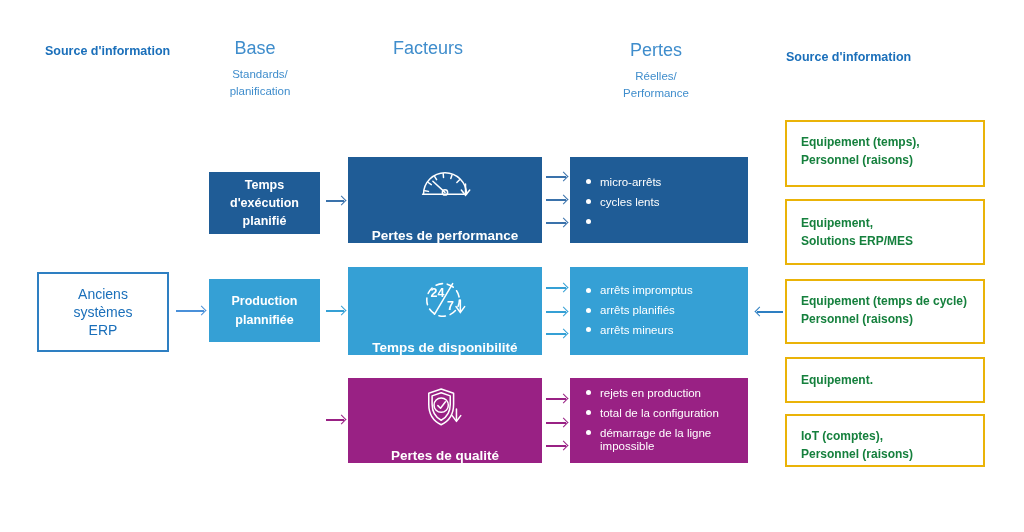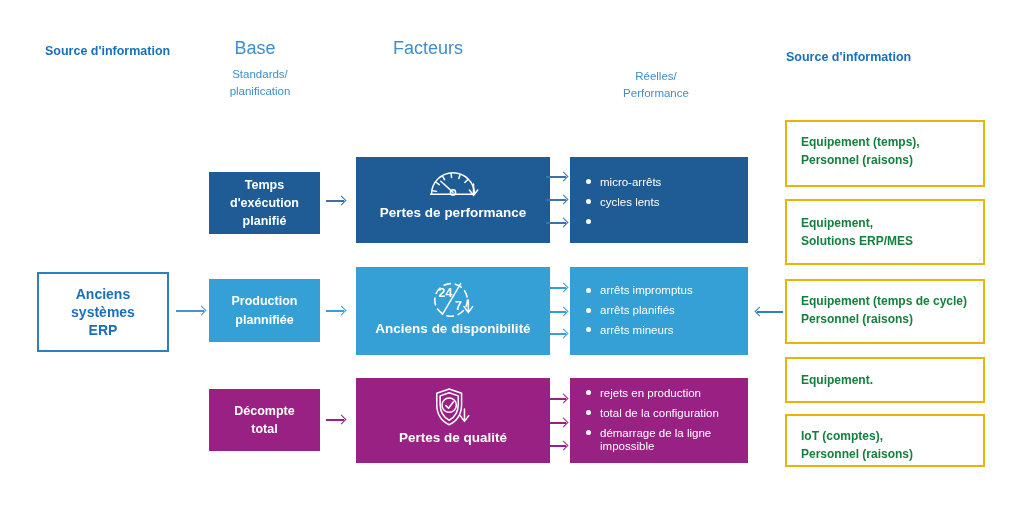--- a/index.html
+++ b/index.html
@@ -8,29 +8,29 @@
   .pre{white-space:pre-line;}
 
   
   .hdr-bold{position:absolute;font-size:12.5px;font-weight:bold;color:#1a6fba;}
   .hdr-big{position:absolute;font-size:18px;color:#3f8dcc;text-align:center;}
   .hdr-sub{position:absolute;font-size:11.5px;color:#3f8dcc;text-align:center;line-height:1.5;}
 
   
   .erp-box{position:absolute;left:37px;top:272px;width:132px;height:80px;background:#fff;
     border:2px solid #2e7fc2;display:flex;align-items:center;justify-content:center;
-    font-size:14px;font-weight:bold;color:#1a6fba;text-align:center;line-height:1.3;box-sizing:border-box;}
+    font-size:14px;font-weight:normal;color:#1a6fba;text-align:center;line-height:1.3;box-sizing:border-box;}
 
   
   .base-box{position:absolute;left:209px;width:111px;display:flex;align-items:center;justify-content:center;
     color:#fff;font-size:12.5px;font-weight:bold;text-align:center;line-height:1.45;box-sizing:border-box;}
 
   
-  .factor-box{position:absolute;left:356px;width:194px;display:flex;flex-direction:column;align-items:center;
-    justify-content:space-between;box-sizing:border-box;padding:8px 0 23px 0;}
+  .factor-box{position:absolute;left:348px;width:194px;display:flex;flex-direction:column;align-items:center;
+    justify-content:space-between;box-sizing:border-box;padding:8px 0 0 0;}
   .factor-label{color:#fff;font-size:13.5px;font-weight:bold;text-align:center;}
 
   
   .losses-box{position:absolute;left:570px;width:178px;display:flex;flex-direction:column;justify-content:center;
     gap:6px;box-sizing:border-box;padding:8px 6px 8px 16px;}
   .li{display:flex;gap:9px;color:#fff;font-size:11.5px;line-height:1.2;}
   .li .dot{flex:0 0 5px;width:5px;height:5px;border-radius:50%;background:#fff;margin-top:3.5px;}
 
   
   .src-box{position:absolute;left:785px;width:200px;background:#fff;border:2px solid #eab308;
@@ -49,20 +49,21 @@
 </head>
 <body>
 
 <div class="canvas">
 
   <div class="hdr-bold" style="left:45px;top:44px;">Source d'information</div>
   <div class="hdr-big" style="left:195px;top:38px;width:120px;">Base</div>
   <div class="hdr-sub pre" style="left:195px;top:66px;width:130px;">Standards/
 planification</div>
   <div class="hdr-big" style="left:368px;top:38px;width:120px;">Facteurs</div>
+  <div class="hdr-big" style="left:596px;top:40px;width:120px;">Pertes</div>
   <div class="hdr-sub pre" style="left:596px;top:68px;width:120px;">Réelles/
 Performance</div>
   <div class="hdr-bold" style="left:786px;top:50px;">Source d'information</div>
 
   <div class="erp-box pre">Anciens
 systèmes
 ERP</div>
 
   <div class="base-box pre" style="top: 172px; height: 62px; background: rgb(31, 92, 150);">Temps
 d'exécution
@@ -106,39 +107,37 @@
     <span class="icon">
       <svg width="54" height="46" viewBox="0 0 56 48" fill="none" stroke="#ffffff" stroke-width="1.6" stroke-linecap="round">
         <circle cx="26" cy="26" r="17" stroke-dasharray="7 5"></circle>
         <line x1="36" y1="9" x2="17" y2="41"></line>
         <text x="13" y="23" font-size="13" font-weight="bold" fill="#ffffff" stroke="none" font-family="Liberation Sans, sans-serif">24</text>
         <text x="30" y="37" font-size="13" font-weight="bold" fill="#ffffff" stroke="none" font-family="Liberation Sans, sans-serif">7</text>
         <line x1="44" y1="26" x2="44" y2="38"></line>
         <polyline points="39.5,33 44,39 48.5,33"></polyline>
       </svg>
     </span>
-    <span class="factor-label">Anciens de disponibilité</span>
+    <span class="factor-label">Temps de disponibilité</span>
   </div>
   <div class="losses-box" style="top: 267px; height: 88px; background: rgb(53, 160, 213);">
     <div class="li">
         <span class="dot"></span>
         <span class="pre">arrêts impromptus</span>
       </div>
     <div class="li">
         <span class="dot"></span>
         <span class="pre">arrêts planifiés</span>
       </div>
     <div class="li">
         <span class="dot"></span>
         <span class="pre">arrêts mineurs</span>
       </div>
   </div>
 
-  <div class="base-box pre" style="top: 389px; height: 62px; background: rgb(153, 33, 132);">Décompte
-total</div>
   <div class="factor-box" style="top: 378px; height: 85px; background: rgb(153, 33, 132);">
     <span class="icon">
       <svg width="42" height="44" viewBox="0 0 44 46" fill="none" stroke="#ffffff" stroke-width="1.6" stroke-linecap="round" stroke-linejoin="round">
         <path d="M18,3 L31,7.5 V19 C31,29 26.5,36.5 18,40.5 C9.5,36.5 5,29 5,19 V7.5 Z"></path>
         <path d="M18,7 L27.5,10.3 V19 C27.5,26.5 24,32.5 18,35.8 C12,32.5 8.5,26.5 8.5,19 V10.3 Z"></path>
         <circle cx="18" cy="20" r="7.5"></circle>
         <polyline points="14.5,20.5 17.3,23.3 22.5,16.5"></polyline>
         <line x1="34" y1="24" x2="34" y2="36"></line>
         <polyline points="29.5,31 34,37 38.5,31"></polyline>
       </svg>

